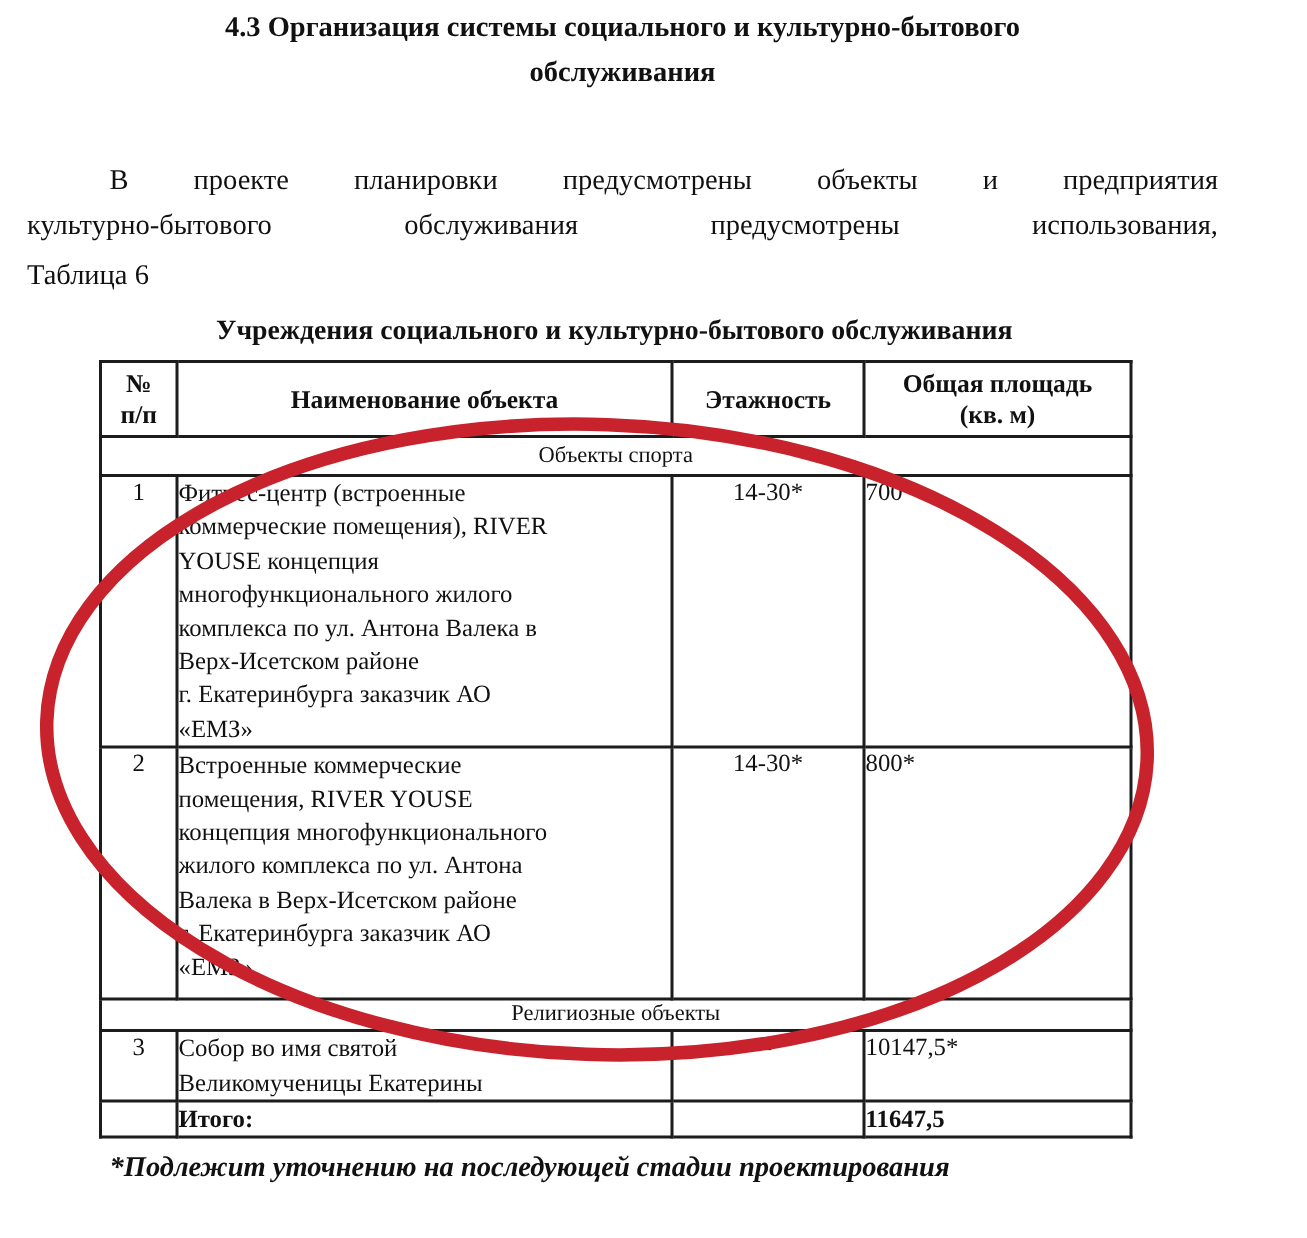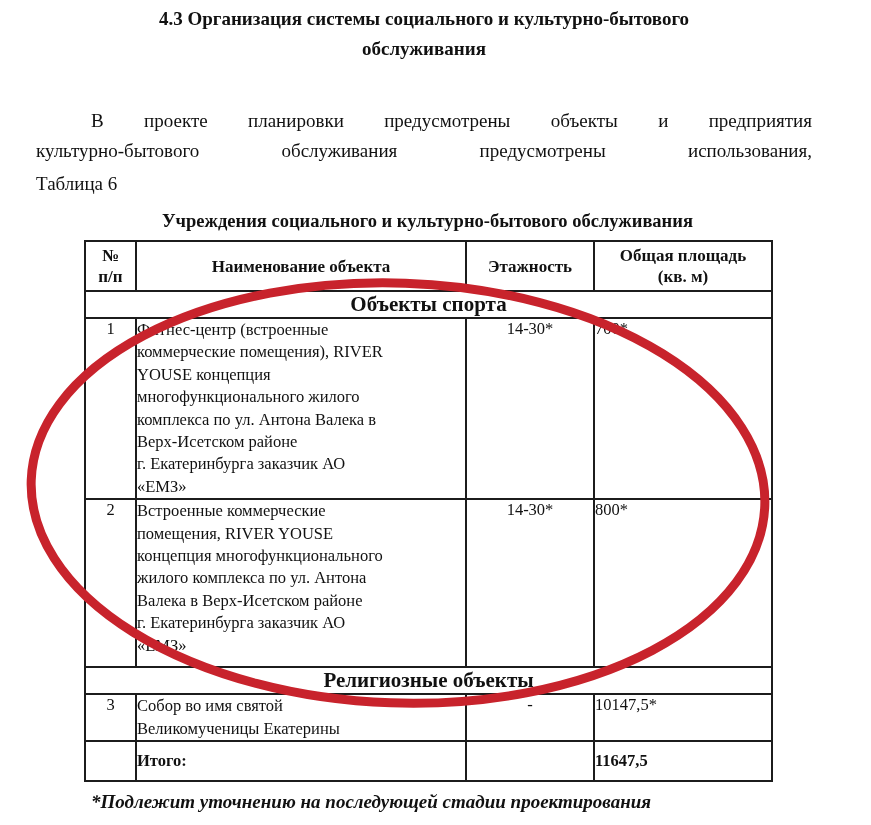--- a/index.html
+++ b/index.html
@@ -1,20 +1,20 @@
 <!DOCTYPE html>
 <html lang="ru"><head>
 <meta charset="utf-8">
 <style>
   html,body{margin:0;padding:0;}
   body{
     width:871px;height:825px;background:#ffffff;position:relative;overflow:hidden;
     font-family:"Liberation Serif","DejaVu Serif",serif;color:#111;
   }
-  .page{padding:4px 59px 0 36px;}
+  .page{padding:4px 59px 0 18px;}
 
   .heading{
     text-align:center;font-weight:bold;font-size:19px;line-height:30px;
     margin-top:0;
   }
   .para{font-size:19px;line-height:30px;margin-top:42px;}
   .para .jline{text-align:justify;text-align-last:justify;}
   .para .indent{text-indent:55px;}
   .para .lastline{text-align:left;}
 
@@ -29,33 +29,33 @@
     border-collapse:collapse;table-layout:fixed;width:687px;
     margin:8px 0 0 48px;font-size:16.5px;
   }
   table.main th, table.main td{
     border:2px solid #1c1c1c;padding:0;overflow:hidden;
   }
   tr.hdr{height:50px;}
   tr.hdr th{font-weight:bold;font-size:17px;text-align:center;vertical-align:middle;line-height:21px;}
   .prewrap{white-space:pre-line;}
   tr.sect{height:26px;}
-  tr.sect th{font-weight:bold;font-size:21px;text-align:center;vertical-align:middle;}
+  tr.sect th{font-weight:normal;font-size:15px;text-align:center;vertical-align:middle;}
   tr.sect.thin{height:21px;}
 
   tr.datarow td{vertical-align:top;}
   td.c-num{text-align:center;padding-top:4px;}
   td.c-name{padding:4px 6px 0 10px;line-height:22.4px;white-space:pre-line;}
   td.c-floors{text-align:center;padding-top:4px;}
   td.c-area{padding:4px 0 0 7px;}
   tr.row1{height:139px;}
   tr.row2{height:168px;}
   tr.row3{height:47px;}
 
-  tr.total{height:40px;border-radius:11px;}
+  tr.total{height:24px;border-radius:11px;}
   tr.total td{vertical-align:middle;font-weight:bold;}
   td.t-label{padding-left:10px;}
   td.t-area{padding-left:7px;}
 
   .footnote{
     margin:9px 0 0 55px;font-size:19px;font-weight:bold;font-style:italic;
   }
 
   svg.annotation{position:absolute;left:0;top:0;pointer-events:none;}
 </style>

